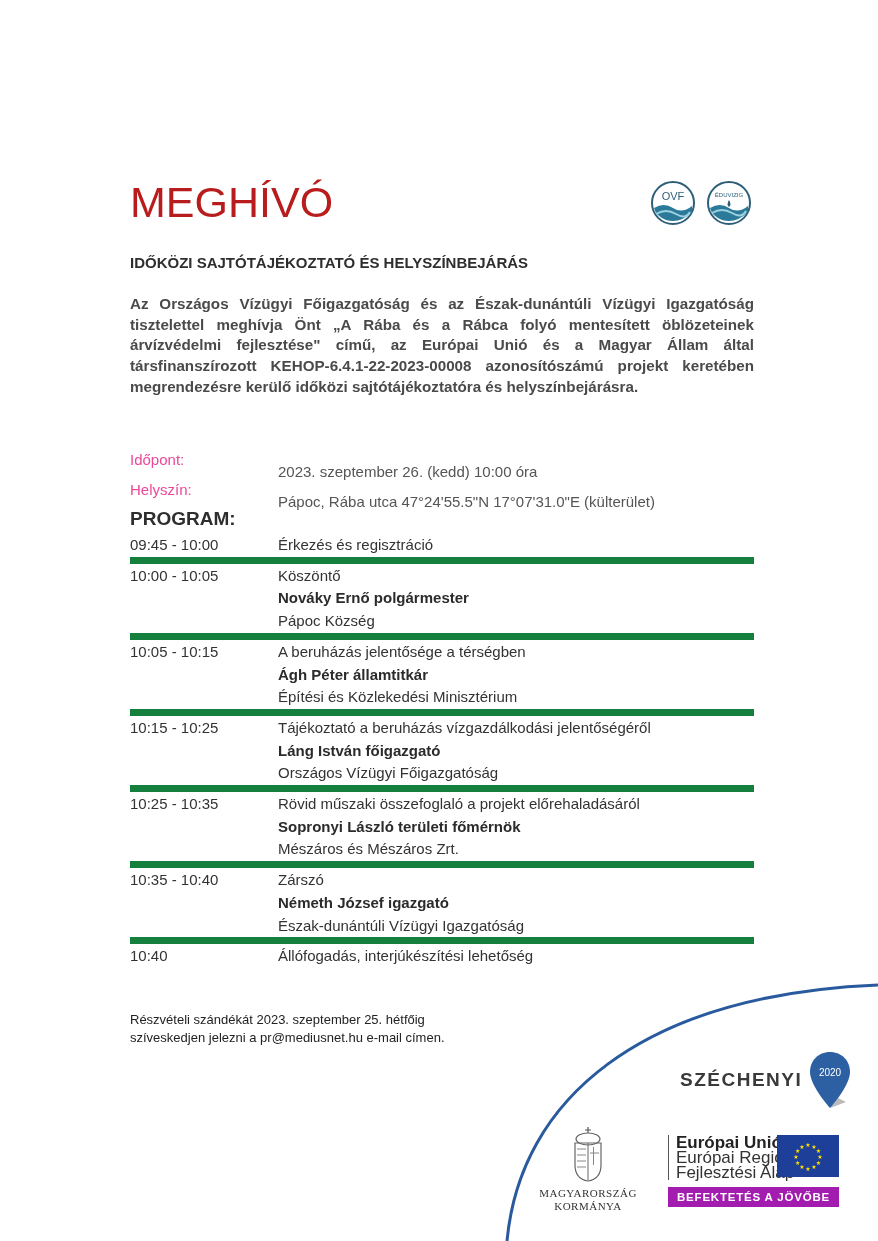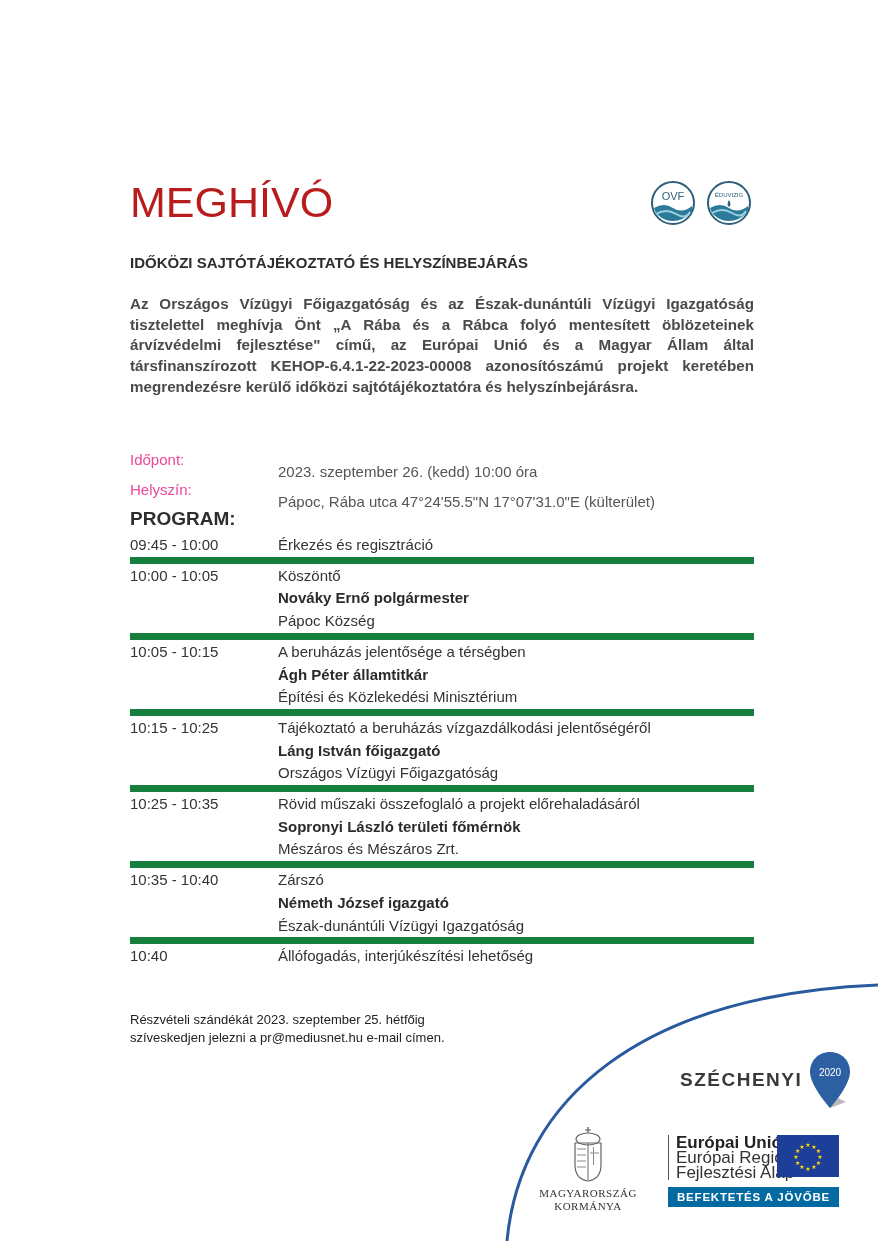--- a/index.html
+++ b/index.html
@@ -24,21 +24,21 @@
     .pbody .speaker { font-weight: bold; color: #2b2b2b; }
     .footer-note { left: 130px; top: 1011px; font-size: 13px; line-height: 18px; color: #222; }
     .arc { left: 0; top: 0; }
     .szechenyi { left: 660px; top: 1050px; display: flex; align-items: center; margin-left: 20px; }
     .szechenyi-text { font-size: 19px; font-weight: bold; color: #3a3a3a; letter-spacing: 1.5px; }
     .gov { left: 538px; top: 1125px; width: 100px; text-align: center; }
     .gov-name { font-family: "Liberation Serif", serif; font-size: 11px; color: #333; line-height: 13px; letter-spacing: 0.5px; }
     .eu-block { left: 668px; top: 1135px; border-left: 1px solid #555; padding-left: 7px; font-size: 17px; line-height: 15px; color: #333; }
     .eu-block .b { font-weight: bold; color: #222; }
     .eu-flag { left: 777px; top: 1135px; width: 62px; height: 42px; background: #1d3f99; }
-    .invest { left: 668px; top: 1187px; width: 171px; height: 20px; background: #0369a1; color: #fff;
+    .invest { left: 668px; top: 1187px; width: 171px; height: 20px; background: #a21caf; color: #fff;
               font-size: 11.5px; font-weight: bold; text-align: center; line-height: 20px; letter-spacing: 0.8px; }
   </style>
 </head>
 <body>
 
 <svg class="abs arc" width="878" height="1241">
   <path d="M 507 1241 C 520 1100, 640 995, 878 985" fill="none" stroke="#2a5a9e" stroke-width="3"></path>
 </svg>
 
 <div class="abs title">MEGHÍVÓ</div>

